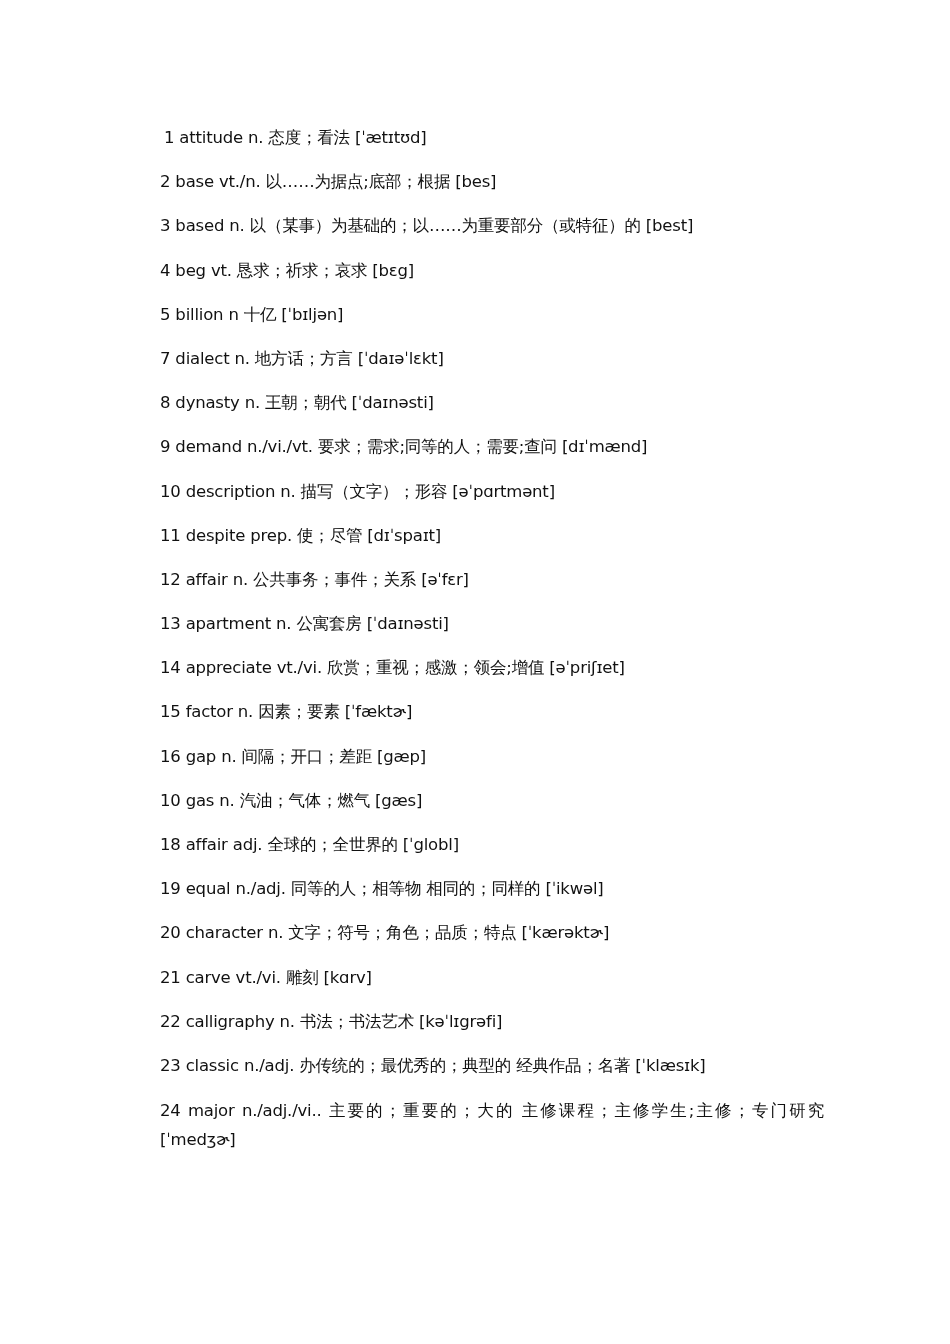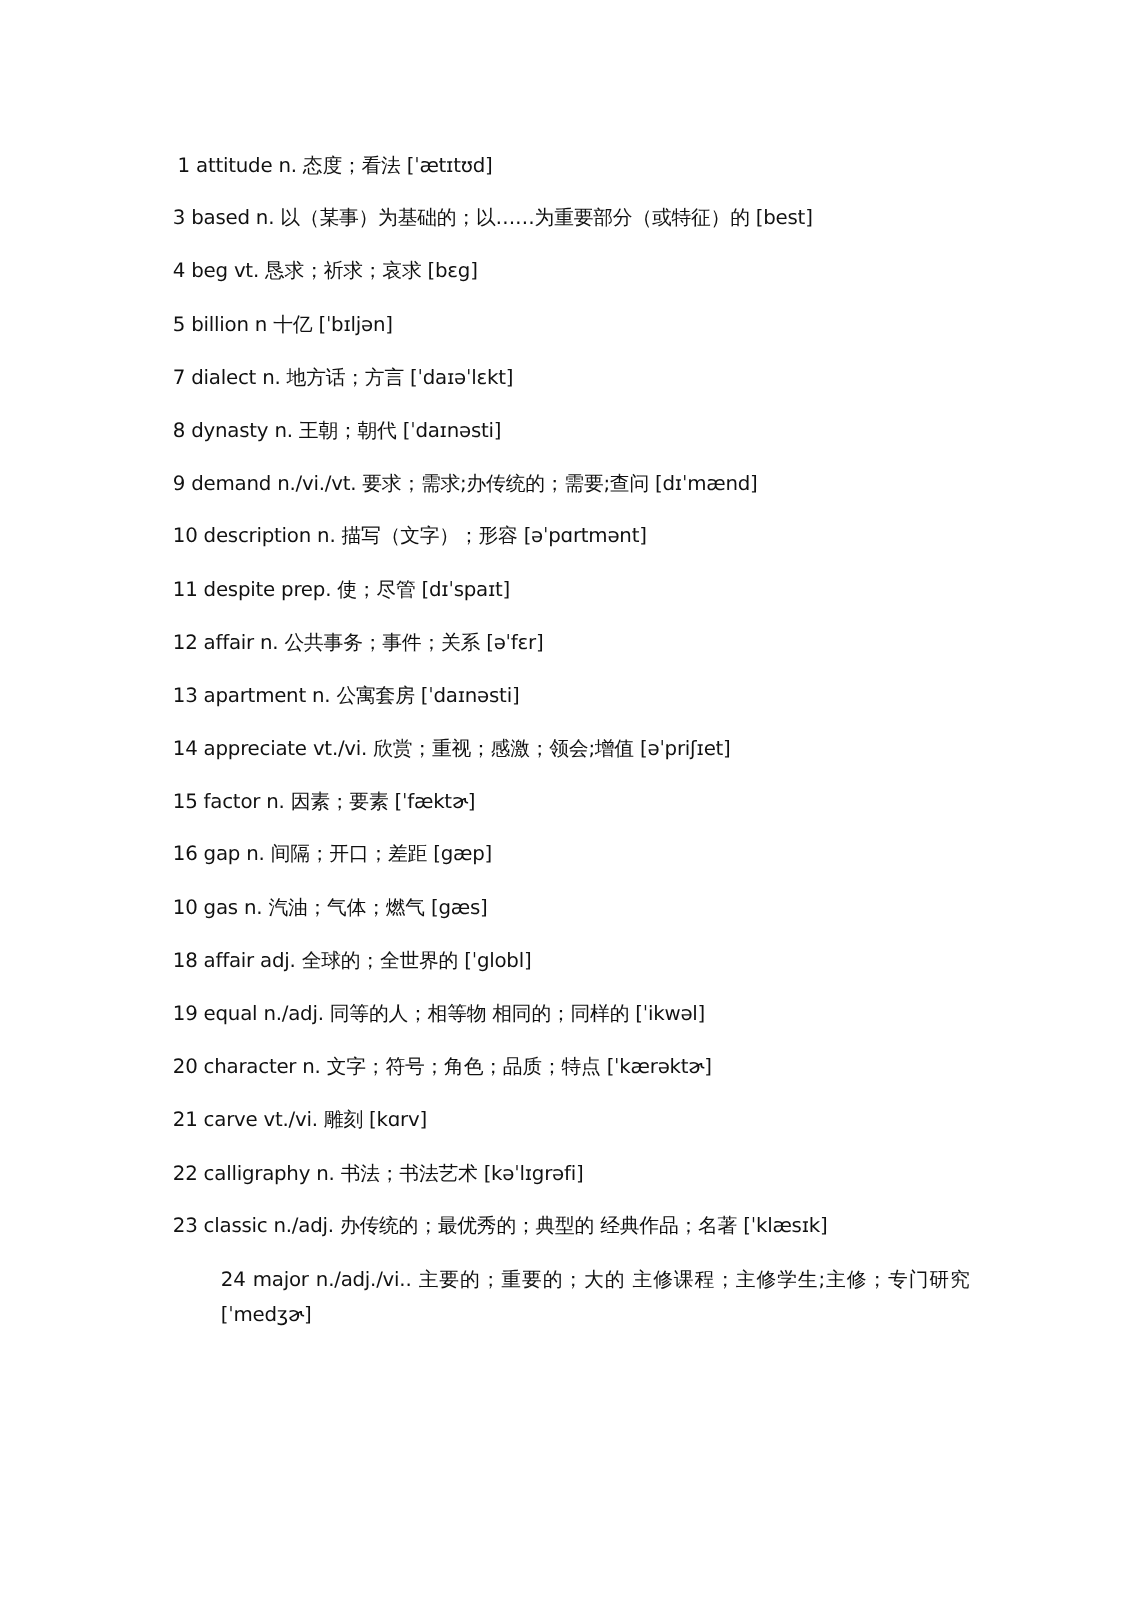--- a/index.html
+++ b/index.html
@@ -10,62 +10,62 @@
     body {
       width: 950px;
       height: 1344px;
       position: relative;
       overflow: hidden;
       font-family: "DejaVu Sans", "Liberation Sans", sans-serif;
       color: #111111;
     }
     .page {
       position: absolute;
-      left: 144px;
+      left: 160px;
       top: 124px;
       width: 664px;
     }
     .entry {
       font-size: 16.5px;
       line-height: 27px;
       margin: 0 0 17.2px 0;
       white-space: normal;
       letter-spacing: -0.2px;
     }
     .entry.first {
       padding-left: 4px;
     }
     .entry.wrap {
       text-align: justify;
       text-align-last: left;
       line-height: 29px;
-      margin-left: 40px;
     }
     .num, .word, .pos, .def, .ipa { display: inline; }
   </style>
 </head>
 <body>
 
 <div class="page">
 
   <p class="entry first"><span class="num">1</span> <span class="word">attitude</span> <span class="pos">n.</span> <span class="def">态度；看法</span> <span class="ipa">[ˈætɪtʊd]</span></p>
 
+  <p class="entry"><span class="num">2</span> <span class="word">base</span> <span class="pos">vt./n.</span> <span class="def">以……为据点;底部；根据</span> <span class="ipa">[bes]</span></p>
 
   <p class="entry"><span class="num">3</span> <span class="word">based</span> <span class="pos">n.</span> <span class="def">以（某事）为基础的；以……为重要部分（或特征）的</span> <span class="ipa">[best]</span></p>
 
   <p class="entry"><span class="num">4</span> <span class="word">beg</span> <span class="pos">vt.</span> <span class="def">恳求；祈求；哀求</span> <span class="ipa">[bɛg]</span></p>
 
   <p class="entry"><span class="num">5</span> <span class="word">billion</span> <span class="pos">n</span> <span class="def">十亿</span> <span class="ipa">[ˈbɪljən]</span></p>
 
 
   <p class="entry"><span class="num">7</span> <span class="word">dialect</span> <span class="pos">n.</span> <span class="def">地方话；方言</span> <span class="ipa">[ˈdaɪəˈlɛkt]</span></p>
 
   <p class="entry"><span class="num">8</span> <span class="word">dynasty</span> <span class="pos">n.</span> <span class="def">王朝；朝代</span> <span class="ipa">[ˈdaɪnəsti]</span></p>
 
-  <p class="entry"><span class="num">9</span> <span class="word">demand</span> <span class="pos">n./vi./vt.</span> <span class="def">要求；需求;办传统的；需要;查问</span> <span class="ipa">[dɪˈmænd]</span></p>
+  <p class="entry"><span class="num">9</span> <span class="word">demand</span> <span class="pos">n./vi./vt.</span> <span class="def">要求；需求;同等的人；需要;查问</span> <span class="ipa">[dɪˈmænd]</span></p>
 
   <p class="entry"><span class="num">10</span> <span class="word">description</span> <span class="pos">n.</span> <span class="def">描写（文字）；形容</span> <span class="ipa">[əˈpɑrtmənt]</span></p>
 
   <p class="entry"><span class="num">11</span> <span class="word">despite</span> <span class="pos">prep.</span> <span class="def">使；尽管</span> <span class="ipa">[dɪˈspaɪt]</span></p>
 
   <p class="entry"><span class="num">12</span> <span class="word">affair</span> <span class="pos">n.</span> <span class="def">公共事务；事件；关系</span> <span class="ipa">[əˈfɛr]</span></p>
 
   <p class="entry"><span class="num">13</span> <span class="word">apartment</span> <span class="pos">n.</span> <span class="def">公寓套房</span> <span class="ipa">[ˈdaɪnəsti]</span></p>
 
   <p class="entry"><span class="num">14</span> <span class="word">appreciate</span> <span class="pos">vt./vi.</span> <span class="def">欣赏；重视；感激；领会;增值</span> <span class="ipa">[əˈpriʃɪet]</span></p>

